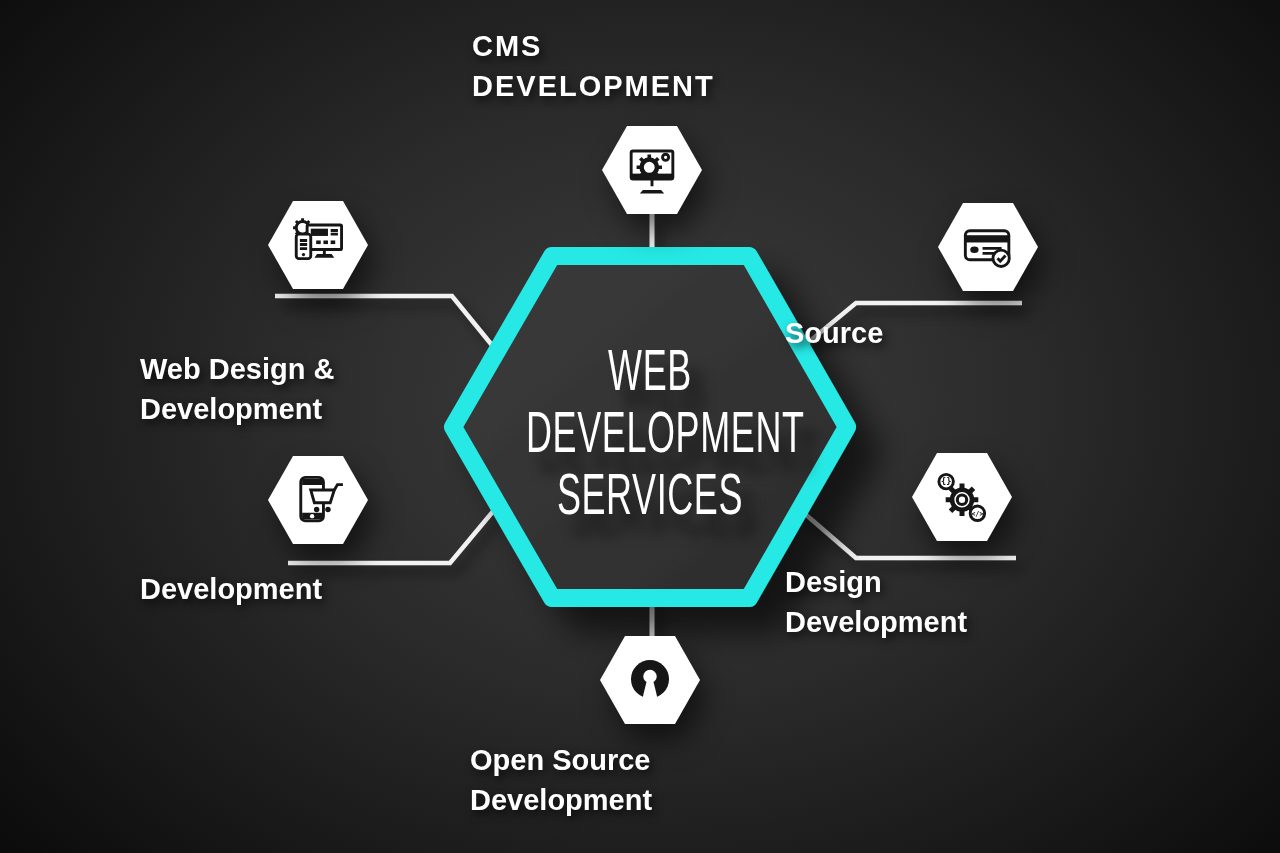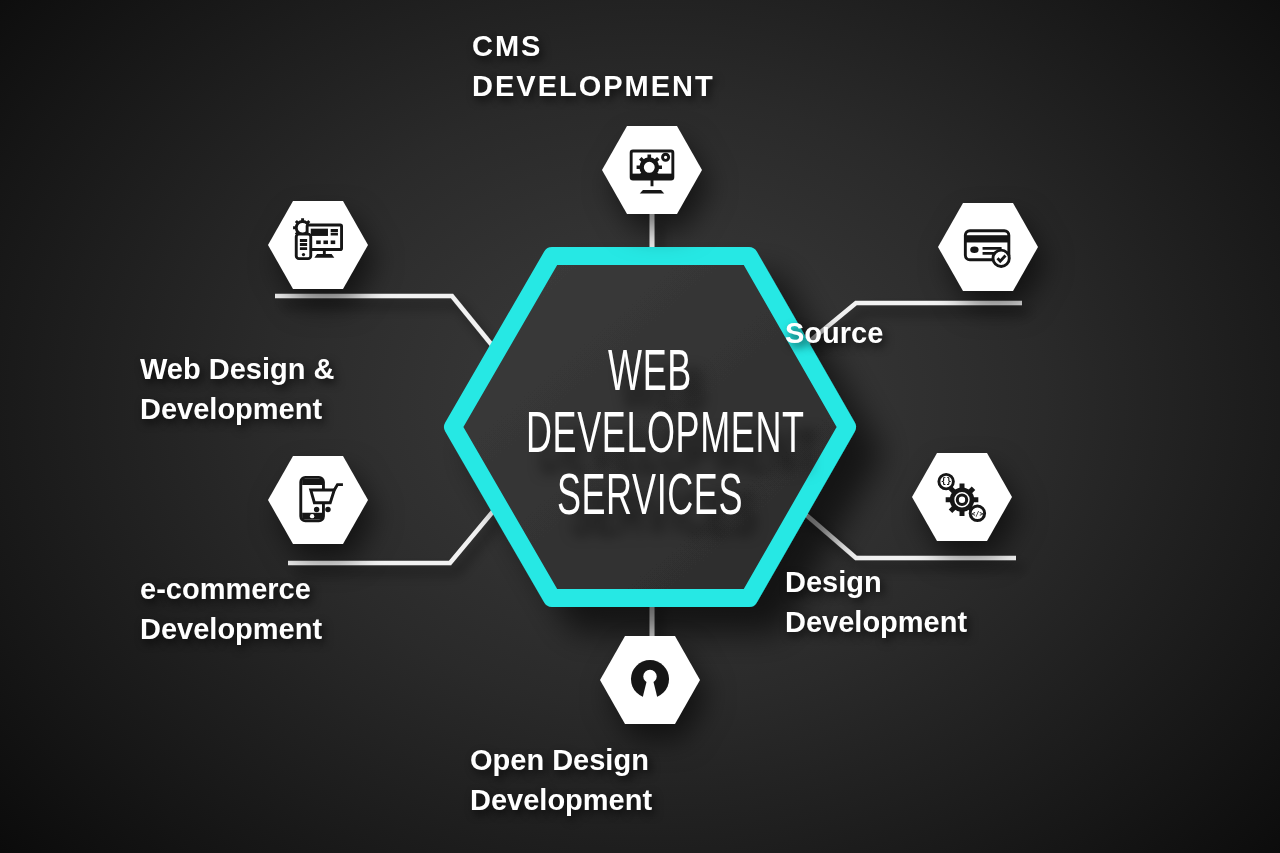--- a/index.html
+++ b/index.html
@@ -204,26 +204,25 @@
   <div class="node-label" style="left:785px;top:313px;">
     <span class="lbl-line">Source</span>
   </div>
 
   <div class="node-label" style="left:785px;top:562px;">
     <span class="lbl-line">Design</span>
     <span class="lbl-line">Development</span>
   </div>
 
   <div class="node-label" style="left:470px;top:740px;">
-    <span class="lbl-line">Open Design</span>
+    <span class="lbl-line">Open Source</span>
     <span class="lbl-line">Development</span>
   </div>
 
   <div class="node-label" style="left:140px;top:569px;">
-    <span class="lbl-line">e-commerce</span>
     <span class="lbl-line">Development</span>
   </div>
 
   <div class="node-label" style="left:140px;top:317px;margin-top:32px;">
     <span class="lbl-line">Web Design &amp;</span>
     <span class="lbl-line">Development</span>
   </div>
 
 </div>
 

